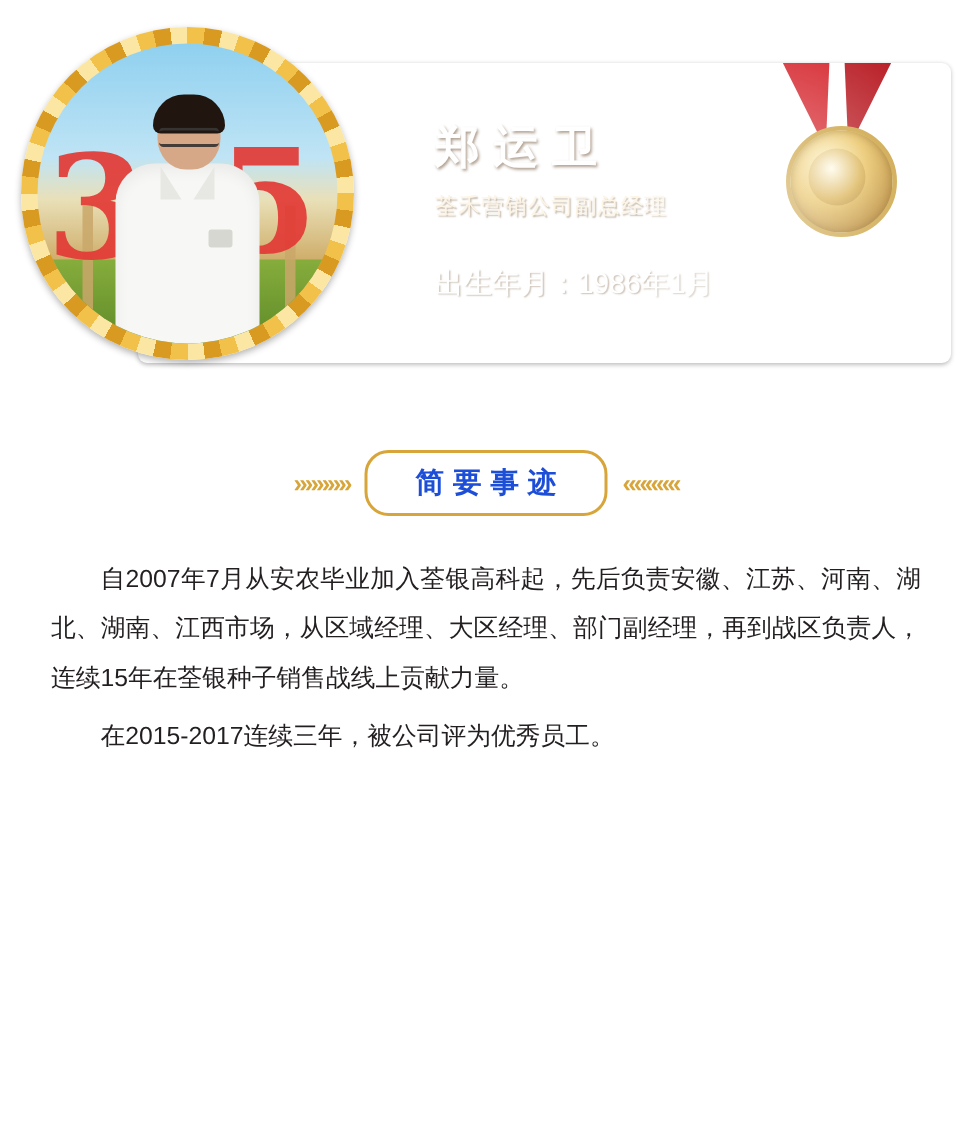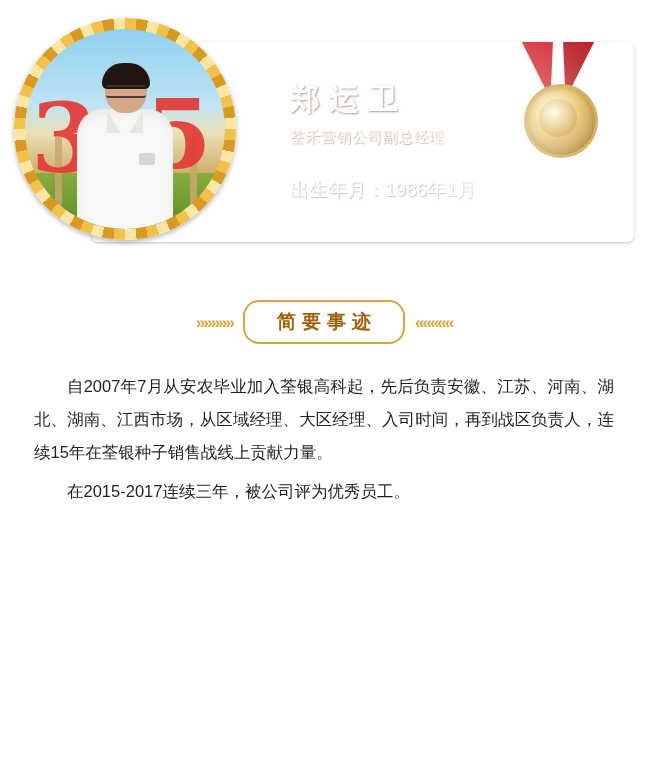--- a/index.html
+++ b/index.html
@@ -261,21 +261,21 @@
     font-weight: bold;
     line-height: 1;
   }
   .heading-box {
     border: 2px solid #d8a53a;
     border-radius: 16px;
     padding: 7px 26px;
     font-size: 19px;
     font-weight: bold;
     letter-spacing: 6px;
-    color: #a16207;
+    color: #1d4ed8;
     text-indent: 6px;
   }
 
   
   .body-text {
     margin: 26px 34px 0 34px;
     font-size: 16.5px;
     line-height: 2.0;
     color: #231f20;
     text-align: justify;
@@ -333,15 +333,15 @@
 
 </div>
 
 <div class="section-heading">
   <span class="arrows">»»»»»</span>
   <span class="heading-box">简要事迹</span>
   <span class="arrows">«««««</span>
 </div>
 
 <div class="body-text">
-  <p>自2007年7月从安农毕业加入荃银高科起，先后负责安徽、江苏、河南、湖北、湖南、江西市场，从区域经理、大区经理、入司时间，再到战区负责人，连续15年在荃银种子销售战线上贡献力量。</p>
+  <p>自2007年7月从安农毕业加入荃银高科起，先后负责安徽、江苏、河南、湖北、湖南、江西市场，从区域经理、大区经理、部门副经理，再到战区负责人，连续15年在荃银种子销售战线上贡献力量。</p>
   <p>在2015-2017连续三年，被公司评为优秀员工。</p>
 </div>
 
 </body></html>

